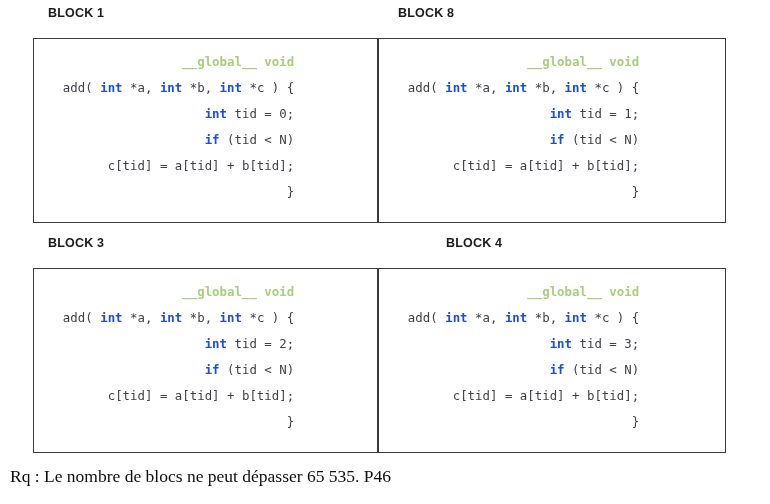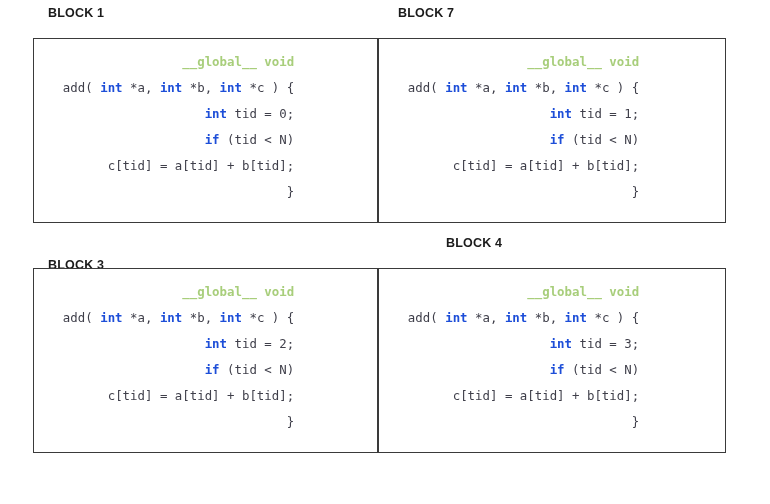--- a/index.html
+++ b/index.html
@@ -84,29 +84,30 @@
 </head>
 <body>
 
 <div id="page">
 
   <div class="block-label" style="left:48px; top:6px;">BLOCK 1</div>
   <div class="code-box" style="left:33px; top:38px; width:345px; height:185px;">
     <div class="code-body"><div class="code-line"><span class="kw-soft">__global__ void</span></div><div class="code-line"><span>add( </span><span class="kw">int</span><span> *a, </span><span class="kw">int</span><span> *b, </span><span class="kw">int</span><span> *c ) {</span></div><div class="code-line"><span>    </span><span class="kw">int</span><span> tid = 0;</span></div><div class="code-line"><span>    </span><span class="kw">if</span><span> (tid &lt; N)</span></div><div class="code-line"><span>        c[tid] = a[tid] + b[tid];</span></div><div class="code-line"><span>}</span></div></div>
   </div>
 
-  <div class="block-label" style="left:398px; top:6px;">BLOCK 7</div>
+  <div class="block-label" style="left:398px; top:6px;">BLOCK 8</div>
   <div class="code-box" style="left:378px; top:38px; width:348px; height:185px;">
     <div class="code-body"><div class="code-line"><span class="kw-soft">__global__ void</span></div><div class="code-line"><span>add( </span><span class="kw">int</span><span> *a, </span><span class="kw">int</span><span> *b, </span><span class="kw">int</span><span> *c ) {</span></div><div class="code-line"><span>    </span><span class="kw">int</span><span> tid = 1;</span></div><div class="code-line"><span>    </span><span class="kw">if</span><span> (tid &lt; N)</span></div><div class="code-line"><span>        c[tid] = a[tid] + b[tid];</span></div><div class="code-line"><span>}</span></div></div>
   </div>
 
-  <div class="block-label" style="left:48px; top:236px;margin-top:22px;">BLOCK 3</div>
+  <div class="block-label" style="left:48px; top:236px;">BLOCK 3</div>
   <div class="code-box" style="left:33px; top:268px; width:345px; height:185px;">
     <div class="code-body"><div class="code-line"><span class="kw-soft">__global__ void</span></div><div class="code-line"><span>add( </span><span class="kw">int</span><span> *a, </span><span class="kw">int</span><span> *b, </span><span class="kw">int</span><span> *c ) {</span></div><div class="code-line"><span>    </span><span class="kw">int</span><span> tid = 2;</span></div><div class="code-line"><span>    </span><span class="kw">if</span><span> (tid &lt; N)</span></div><div class="code-line"><span>        c[tid] = a[tid] + b[tid];</span></div><div class="code-line"><span>}</span></div></div>
   </div>
 
   <div class="block-label" style="left:398px; top:236px;padding-left:48px;">BLOCK 4</div>
   <div class="code-box" style="left:378px; top:268px; width:348px; height:185px;">
     <div class="code-body"><div class="code-line"><span class="kw-soft">__global__ void</span></div><div class="code-line"><span>add( </span><span class="kw">int</span><span> *a, </span><span class="kw">int</span><span> *b, </span><span class="kw">int</span><span> *c ) {</span></div><div class="code-line"><span>    </span><span class="kw">int</span><span> tid = 3;</span></div><div class="code-line"><span>    </span><span class="kw">if</span><span> (tid &lt; N)</span></div><div class="code-line"><span>        c[tid] = a[tid] + b[tid];</span></div><div class="code-line"><span>}</span></div></div>
   </div>
 
+  <div class="caption">Rq : Le nombre de blocs ne peut dépasser 65 535. P46</div>
 
 </div>
 
 </body></html>

